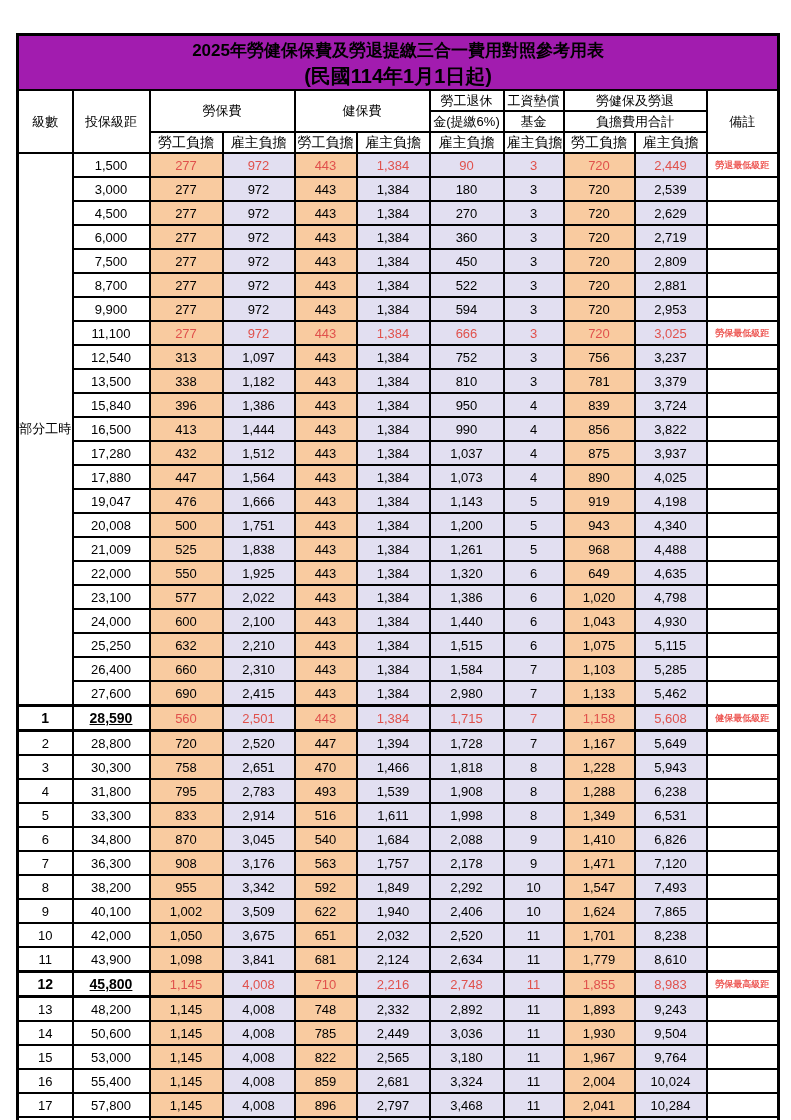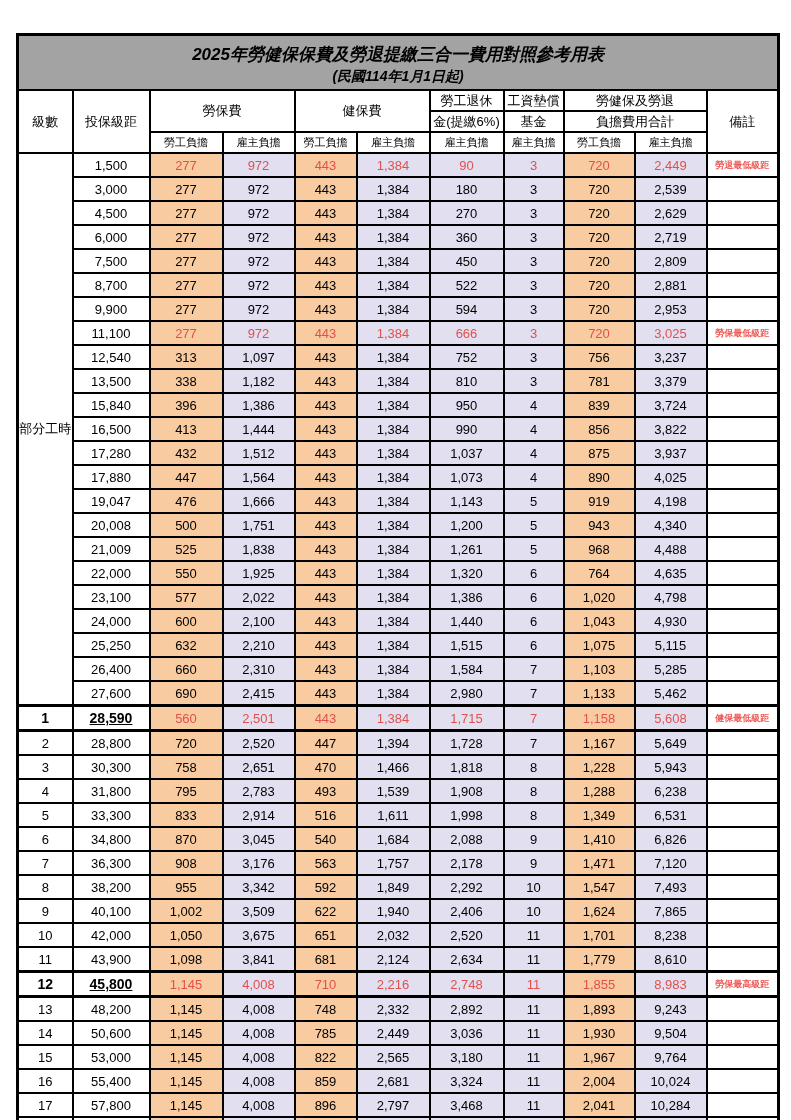--- a/index.html
+++ b/index.html
@@ -1,25 +1,25 @@
 <!DOCTYPE html>
 <html><head>
 <meta charset="utf-8">
 <style>
   html,body{margin:0;padding:0;background:#ffffff;}
   body{width:791px;height:1120px;position:relative;font-family:"Liberation Sans","DejaVu Sans",sans-serif;color:#000;}
   .sheet{position:absolute;left:16px;top:33px;width:761px;}
   table{border-collapse:collapse;table-layout:fixed;width:761px;}
   th,td{border:2px solid #000;padding:0 2px;overflow:hidden;white-space:nowrap;}
   table{border:3px solid #000;}
-  .title-cell{height:53px;text-align:center;background:#a3a3a3;font-style:italic;}
+  .title-cell{height:53px;text-align:center;background:#a21caf;}
   .title-line{font-size:17px;font-weight:bold;line-height:1.6;}
-  .subtitle-line{font-size:14px;font-weight:bold;line-height:1.2;}
+  .subtitle-line{font-size:20px;font-weight:bold;line-height:1.2;}
   thead .h{height:19px;text-align:center;font-size:13px;font-weight:normal;background:#fff;line-height:1.05;}
-  thead .sub{font-size:11px;height:19px;}
+  thead .sub{font-size:14px;height:19px;}
   .emp{background:#F9CBA0;}
   .er{background:#E2DFF1;}
   tbody td{height:22px;text-align:center;font-size:13px;background:#fff;}
   tbody td.val{font-size:13px;}
   tbody td.note{font-size:9px;font-weight:bold;color:#EE5B57;padding:0 1px;}
   tbody td.emp{background:#F9CBA0;}
   tbody td.er{background:#E2DFF1;}
   tbody tr.red td.val{color:#E0514C;}
   tbody tr.red td.bracket.boldrow{color:#000;text-decoration:underline;}
   tbody tr.framed td{border-top-width:3px;border-bottom-width:3px;}
@@ -284,21 +284,21 @@
           <td class="note"></td>
         </tr>
         <tr>
           <td class="bracket">22,000</td>
           <td class="val emp">550</td>
           <td class="val er">1,925</td>
           <td class="val emp">443</td>
           <td class="val er">1,384</td>
           <td class="val er">1,320</td>
           <td class="val er">6</td>
-          <td class="val emp">764</td>
+          <td class="val emp">649</td>
           <td class="val er">4,635</td>
           <td class="note"></td>
         </tr>
         <tr>
           <td class="bracket">23,100</td>
           <td class="val emp">577</td>
           <td class="val er">2,022</td>
           <td class="val emp">443</td>
           <td class="val er">1,384</td>
           <td class="val er">1,386</td>

